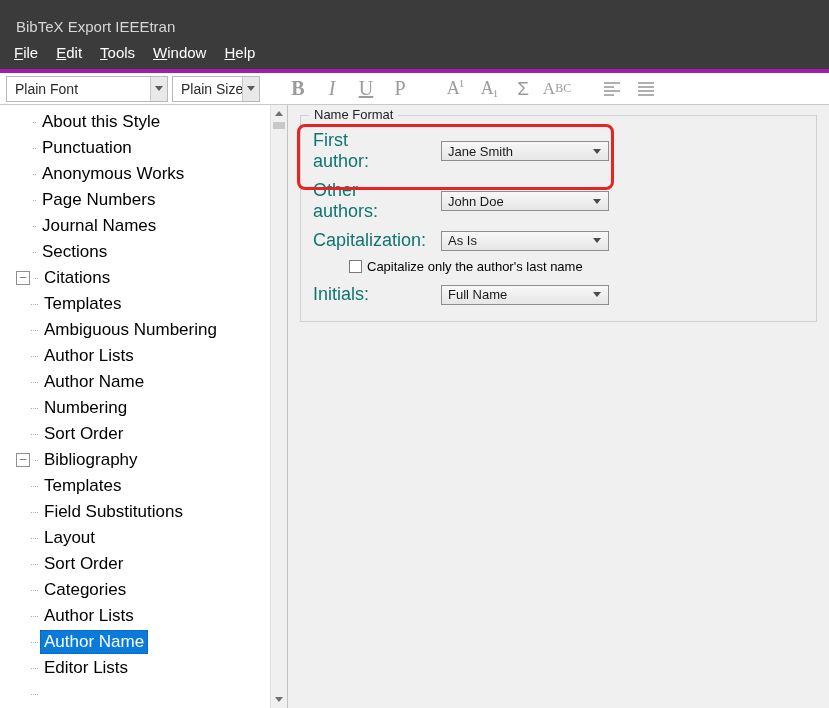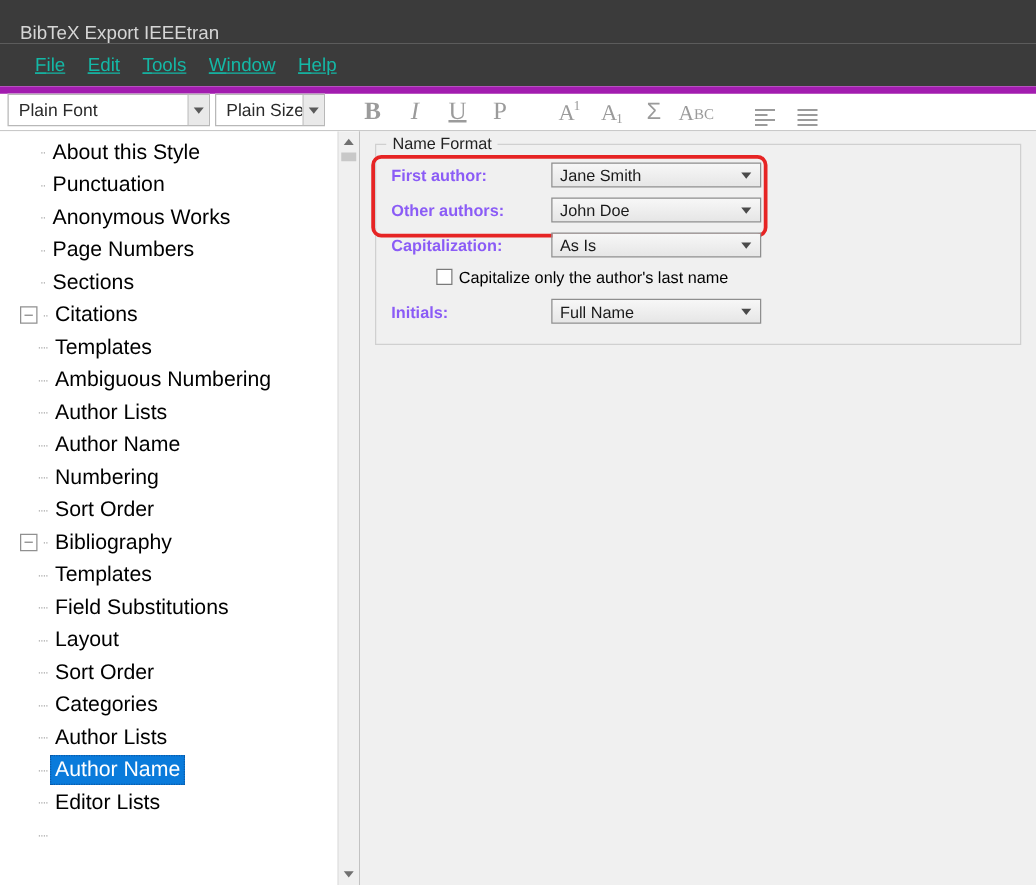--- a/index.html
+++ b/index.html
@@ -1,26 +1,26 @@
 <!DOCTYPE html>
 <html><head>
 <meta charset="utf-8">
 <style>
   * { box-sizing: border-box; margin: 0; padding: 0; }
   html, body { width: 829px; height: 708px; overflow: hidden; font-family: "Segoe UI", Tahoma, sans-serif; font-size: 14px; }
   body { display: flex; flex-direction: column; background: #f0f0f0; }
 
   
   .titlebar { background: #3b3b3b; color: #d6d6d6; height: 35px; display: flex; align-items: flex-end; padding-left: 16px; font-size: 15px; }
-  .menubar  { background: #3b3b3b; color: #14b8a6; height: 34px; display: flex; align-items: center; gap: 18px; padding-left: 28px; font-size: 15px; text-decoration: underline; }
+  .menubar  { background: #3b3b3b; color: #ffffff; height: 34px; display: flex; align-items: center; gap: 18px; padding-left: 14px; font-size: 15px; }
   .menubar span { cursor: default; }
   .menubar u { text-decoration: underline; }
 
   
-  .toolbar { height: 36px; background: #ffffff; border-top: 6px solid #a21caf; border-bottom: 1px solid #c9c9c9; display: flex; align-items: flex-end; padding: 3px 6px; gap: 0; }
+  .toolbar { height: 36px; background: #ffffff; border-top: 4px solid #a21caf; border-bottom: 1px solid #c9c9c9; display: flex; align-items: center; padding: 3px 6px; gap: 0; }
   .combo { display: flex; align-items: center; background: #fff; border: 1px solid #b8b8b8; height: 26px; }
   .combo.font { width: 162px; }
   .combo.size { width: 88px; margin-left: 4px; }
   .combo span { flex: 1; padding: 0 8px; color: #2a2a2a; font-size: 14px; overflow: hidden; white-space: nowrap; }
   .combo .arrow { width: 17px; height: 100%; background: #e9e9e9; border-left: 1px solid #c7c7c7; display: flex; align-items: center; justify-content: center; }
   .combo .arrow::after { content: ""; border-left: 4px solid transparent; border-right: 4px solid transparent; border-top: 5px solid #5a5a5a; }
 
   .sep { width: 1px; background: #d0d0d0; margin: 4px 10px; }
   .tbtn { width: 34px; display: flex; align-items: center; justify-content: center; color: #9b9b9b; font-family: "Times New Roman", serif; font-size: 20px; position: relative; }
   .tbtn svg { display: block; }
@@ -53,21 +53,21 @@
   .lvl1 { padding-left: 20px; }
   .lvl1 .dots::before { content: "···· "; }
 
   
   .right { flex: 1; background: #f0f0f0; padding: 10px 12px 0 12px; overflow: hidden; }
   .group { border: 1px solid #d0d0d0; background: #f0f0f0; padding: 14px 12px 16px 12px; position: relative; }
   .group-title { position: absolute; top: -9px; left: 8px; background: #f0f0f0; padding: 0 5px; font-size: 13px; color: #222; }
   .callout { position: absolute; border: 3px solid #e62424; border-radius: 8px; pointer-events: none; }
 
   .form-row { display: flex; align-items: center; margin-bottom: 8px; }
-  .form-row label { width: 96px; font-size: 13px; color: #8b5cf6; font-weight: bold; }
+  .form-row label { width: 96px; font-size: 18px; color: #0f766e; }
   .select { width: 168px; height: 20px; border: 1px solid #8e8e8e; background: linear-gradient(#f7f7f7,#e6e6e6); display: flex; align-items: center; padding-left: 6px; font-size: 13px; color: #1a1a1a; position: relative; margin-left: 32px; }
   .select::after { content: ""; position: absolute; right: 7px; border-left: 4px solid transparent; border-right: 4px solid transparent; border-top: 5px solid #4a4a4a; }
   .checkbox-row { display: flex; align-items: center; margin: 3px 0 10px 36px; font-size: 13px; }
   .checkbox { width: 13px; height: 13px; border: 1px solid #7a7a7a; background: #fff; margin-right: 5px; }
 
 </style>
 </head>
 <body>
 
 <div class="titlebar">
@@ -145,20 +145,25 @@
           <span class="label">Anonymous Works</span>
         </div>
       <div class="node lvl0">
           <span class="twisty empty"></span>
           <span class="dots"></span>
           <span class="label">Page Numbers</span>
         </div>
       <div class="node lvl0">
           <span class="twisty empty"></span>
           <span class="dots"></span>
+          <span class="label">Journal Names</span>
+        </div>
+      <div class="node lvl0">
+          <span class="twisty empty"></span>
+          <span class="dots"></span>
           <span class="label">Sections</span>
         </div>
 
       <div class="node lvl0">
           <span class="twisty">–</span>
           <span class="dots" style="margin-left:2px"></span>
           <span class="label">Citations</span>
         </div>
       <div class="node lvl1">
           <span class="dots"></span>

